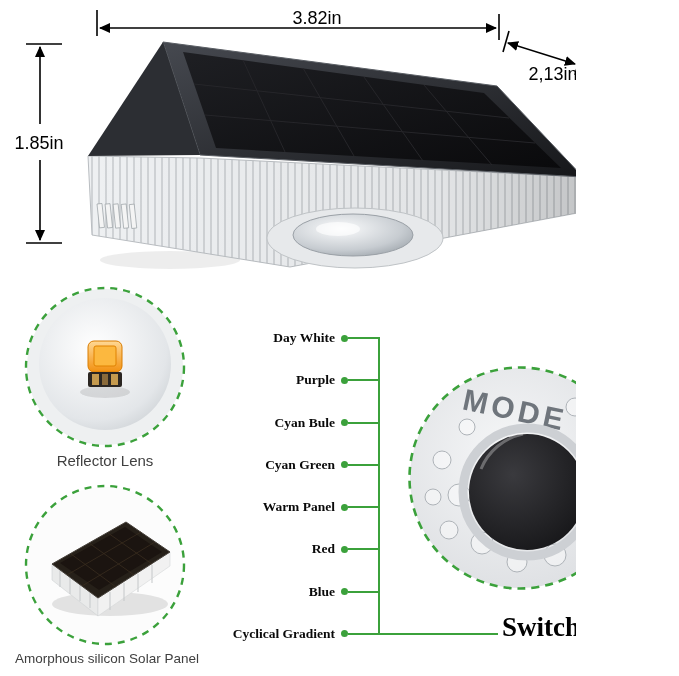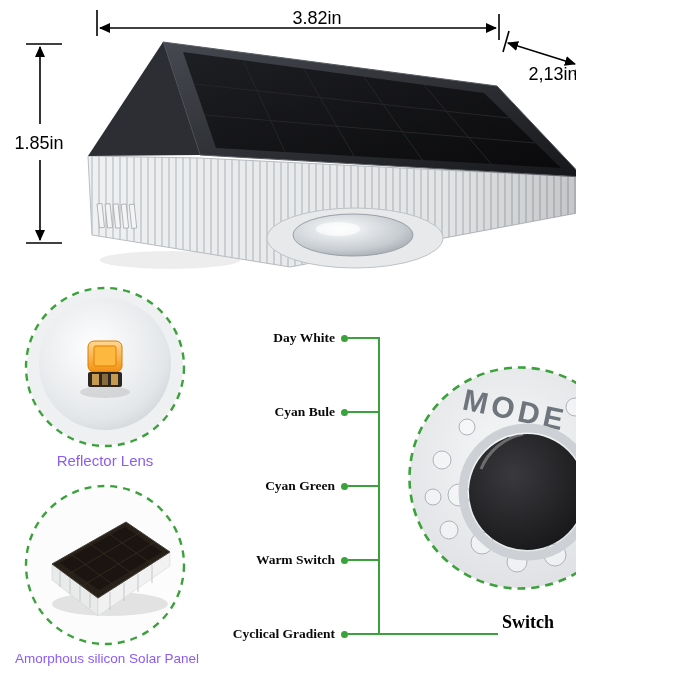--- a/index.html
+++ b/index.html
@@ -5,37 +5,37 @@
   * { margin:0; padding:0; box-sizing:border-box; }
   html,body { background:#fff; }
   body { width:679px; height:676px; font-family:"Liberation Sans",sans-serif; color:#000; }
   #page { position:relative; width:576px; height:676px; background:#fff; overflow:hidden; }
 
   .abs { position:absolute; }
 
   
   .inset { position:absolute; }
 
-  .inset-label { position:absolute; text-align:center; color:#8b5cf6; font-family:"Liberation Sans",sans-serif; }
+  .inset-label { position:absolute; text-align:center; color:#404040; font-family:"Liberation Sans",sans-serif; }
   #lens-label  { left:14px;  top:452px; width:182px; font-size:15px; }
   #solar-label { left:-10px; top:651px; width:234px; font-size:13.5px; }
 
   
   #modes { position:absolute; left:138px; top:327px; width:242px; height:318px;
            display:flex; flex-direction:column; justify-content:space-between; }
   .mode-row { display:flex; align-items:center; justify-content:flex-end; height:22px; }
   .mode-label { font-family:"Liberation Serif",serif; font-weight:bold; font-size:13.5px;
                 color:#0a0a0a; white-space:nowrap; }
   .mode-dot  { width:7px; height:7px; border-radius:50%; background:#3ba13b; margin-left:6px; flex:none; }
   .mode-line { width:32px; height:2px; background:#3ba13b; flex:none; }
 
   #mode-bus      { position:absolute; left:378px; top:338px; width:2px;  height:296px; background:#3ba13b; }
   #switch-line   { position:absolute; left:380px; top:633px; width:118px; height:2px;  background:#3ba13b; }
   #switch-label  { position:absolute; left:502px; top:612px; font-family:"Liberation Serif",serif;
-                   font-weight:bold; font-size:18px; color:#000; }
+                   font-weight:bold; font-size:27px; color:#000; }
 
   svg text.dim { font-family:"Liberation Sans",sans-serif; font-size:18px; fill:#000; }
 </style>
 </head>
 <body>
 
 <div id="page">
 
   <svg class="abs" style="left:0;top:0" width="679" height="292" viewBox="0 0 679 292">
     <defs>
@@ -196,31 +196,46 @@
   </div>
   <div class="inset-label" id="solar-label">Amorphous silicon Solar Panel</div>
 
   <div id="modes">
     <div class="mode-row">
       <span class="mode-label">Day White</span>
       <span class="mode-dot"></span>
       <span class="mode-line"></span>
     </div>
     <div class="mode-row">
+      <span class="mode-label">Purple</span>
+      <span class="mode-dot"></span>
+      <span class="mode-line"></span>
+    </div>
+    <div class="mode-row">
       <span class="mode-label">Cyan Bule</span>
       <span class="mode-dot"></span>
       <span class="mode-line"></span>
     </div>
     <div class="mode-row">
       <span class="mode-label">Cyan Green</span>
       <span class="mode-dot"></span>
       <span class="mode-line"></span>
     </div>
     <div class="mode-row">
-      <span class="mode-label">Warm Switch</span>
+      <span class="mode-label">Warm Panel</span>
+      <span class="mode-dot"></span>
+      <span class="mode-line"></span>
+    </div>
+    <div class="mode-row">
+      <span class="mode-label">Red</span>
+      <span class="mode-dot"></span>
+      <span class="mode-line"></span>
+    </div>
+    <div class="mode-row">
+      <span class="mode-label">Blue</span>
       <span class="mode-dot"></span>
       <span class="mode-line"></span>
     </div>
     <div class="mode-row">
       <span class="mode-label">Cyclical Gradient</span>
       <span class="mode-dot"></span>
       <span class="mode-line"></span>
     </div>
   </div>
 

